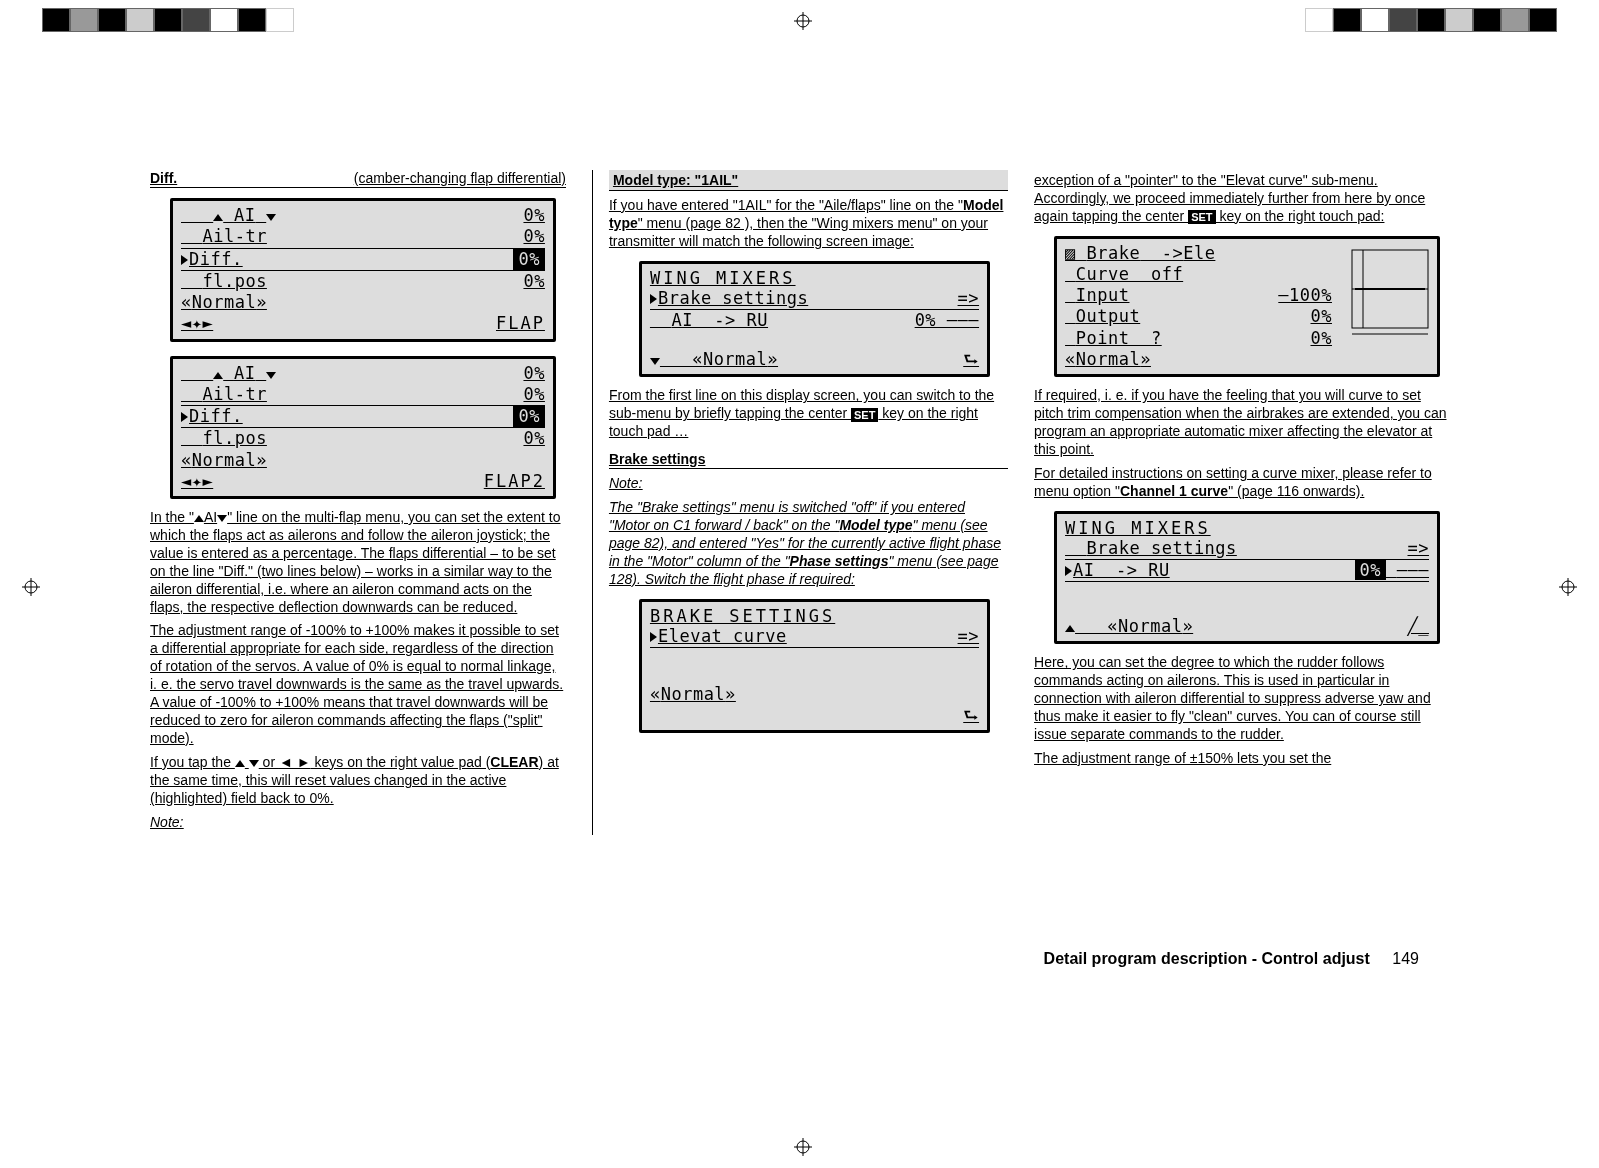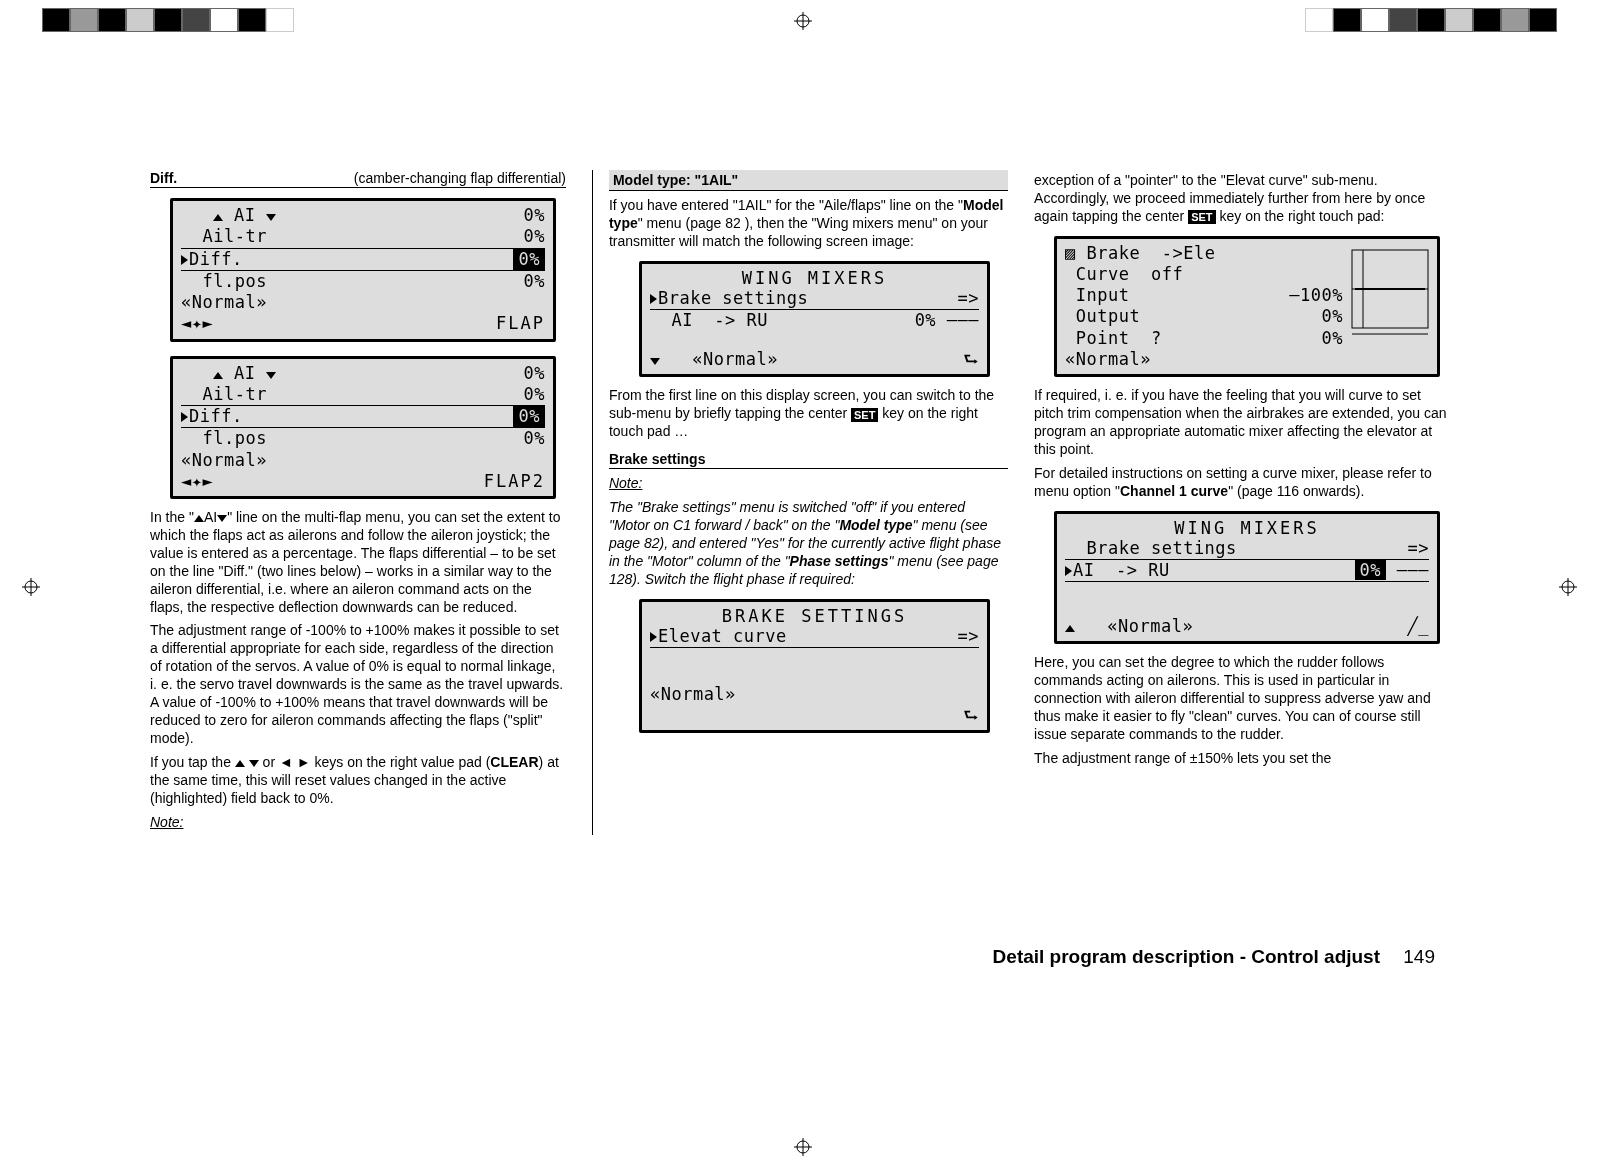--- a/index.html
+++ b/index.html
@@ -7,43 +7,43 @@
   .reg-top { position: absolute; top: 12px; left: 794px; }
   .reg-bottom { position: absolute; bottom: 12px; left: 794px; }
   .reg-left { position: absolute; top: 578px; left: 22px; }
   .reg-right { position: absolute; top: 578px; right: 22px; }
   .reg { width: 18px; height: 18px; }
   .reg svg { display: block; }
   .colorbar { position: absolute; top: 8px; display: flex; }
   .colorbar.left { left: 42px; }
   .colorbar.right { right: 42px; flex-direction: row-reverse; }
   .colorbar .sw { width: 28px; height: 24px; border: 1px solid #666; }
-  .page { position: absolute; left: 150px; top: 170px; width: 1300px; display: flex; gap: 26px; }
+  .page { position: absolute; left: 150px; top: 170px; width: 1300px; display: flex; gap: 26px; text-decoration: underline; }
   .column { width: 420px; display: flex; flex-direction: column; }
   .hdrline { border-bottom: 1.5px solid #000; display: flex; justify-content: space-between; padding-bottom: 1px; margin-bottom: 4px; }
   .hdrline .bold { font-weight: bold; }
   p { margin: 2px 0 4px 0; line-height: 1.28; }
   .note-lbl { text-decoration: underline; font-style: italic; }
   .note-italic { font-style: italic; }
   .screen-box { background: #ddd; border: 3px solid #000; border-radius: 2px; font-family: "DejaVu Sans Mono", monospace; font-size: 17px; letter-spacing: 0.5px; padding: 4px 8px 4px 8px; margin: 6px 18px 8px 30px; }
   .col1 .screen-box { margin-left: 20px; margin-right: 10px; }
-  .screen-title { text-align: center; letter-spacing: 3px; }
+  .screen-title { text-align: left; letter-spacing: 3px; }
   .screen-row { display: flex; justify-content: space-between; align-items: center; white-space: pre; line-height: 1.25; }
   .screen-row.divtop { border-top: 1.5px solid #000; }
   .screen-row.divbot { border-bottom: 1.5px solid #000; }
   .screen-row .inv { background: #000; color: #ddd; padding: 0 5px; }
   .tri { display: inline-block; width: 0; height: 0; }
   .tri-right { border-top: 5px solid transparent; border-bottom: 5px solid transparent; border-left: 7px solid #000; vertical-align: middle; margin-right: 1px; }
   .tri-up { border-left: 5px solid transparent; border-right: 5px solid transparent; border-bottom: 7px solid #000; vertical-align: baseline; }
   .tri-down { border-left: 5px solid transparent; border-right: 5px solid transparent; border-top: 7px solid #000; vertical-align: baseline; }
   .set-key { background: #000; color: #fff; font-weight: bold; font-size: 11px; padding: 1px 3px; vertical-align: middle; }
   .section-title { font-weight: bold; border-bottom: 1px solid #000; padding-bottom: 1px; margin-top: 6px; margin-bottom: 4px; }
   .section-title-bar { background: #ddd; border-bottom: 1px solid #000; font-weight: bold; padding: 2px 4px; margin-bottom: 4px; }
   .col-sep { border-left: 1px solid #000; padding-left: 16px; }
-  .footer { position: absolute; bottom: 200px; right: 164px; font-size: 19px; }
+  .footer { position: absolute; bottom: 200px; right: 180px; font-size: 16px; }
   .footer b { margin-right: 12px; }
   .pnum { margin-left: 6px; }
   .iconbox { font-family: "DejaVu Sans Mono", monospace; }
   .col3 .screen-box { margin-left: 20px; margin-right: 10px; }
 </style>
 </head>
 <body>
 
 <div class="reg reg-top">
     <svg viewBox="0 0 18 18">
@@ -153,21 +153,21 @@
       <div class="screen-row" style="height:36px"></div>
       <div class="screen-row"><span>«<span>Normal</span>»</span><span></span></div>
       <div class="screen-row"><span></span><span class="iconbox">⮑</span></div>
     </div>
 
   </div>
 
   <div class="column col3">
     <p><span>exception of a "pointer" to the "Elevat curve" sub-menu. Accordingly, we proceed immediately further from here by once again tapping the center </span><span class="set-key">SET</span><span> key on the right touch pad:</span></p>
 
-    <div class="screen-box" style="display:flex; gap:8px;">
+    <div class="screen-box" style="display:flex; gap:19px;">
       <div style="flex:1">
         <div class="screen-row"><span>▨ <span>Brake</span>  -&gt;<span>Ele</span></span></div>
         <div class="screen-row"><span> <span>Curve  off</span></span></div>
         <div class="screen-row"><span> <span>Input</span></span><span>–100%</span></div>
         <div class="screen-row"><span> <span>Output</span></span><span>0%</span></div>
         <div class="screen-row"><span> <span>Point  ?</span></span><span>0%</span></div>
         <div class="screen-row"><span>«<span>Normal</span>»</span></div>
       </div>
       <div>
         <svg width="78" height="90" style="margin-top:6px">

